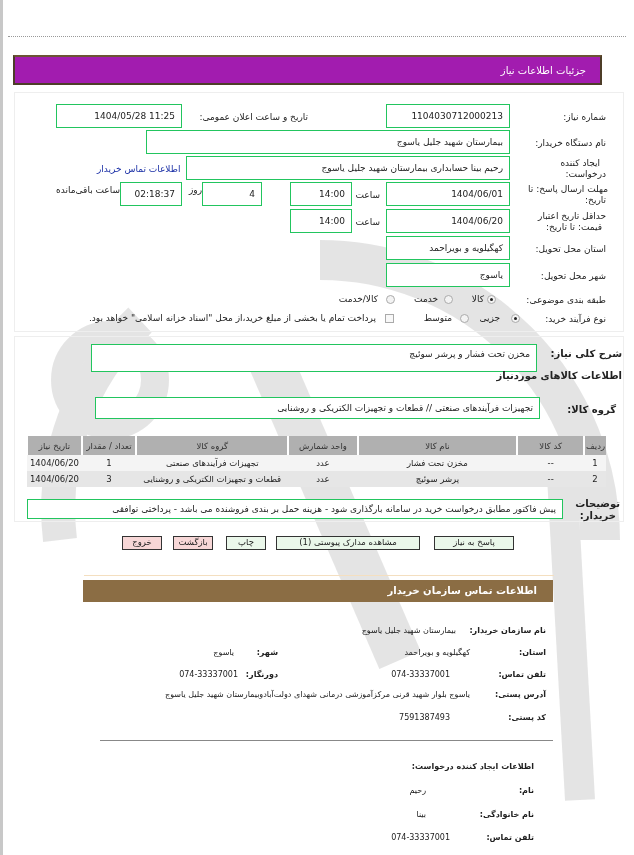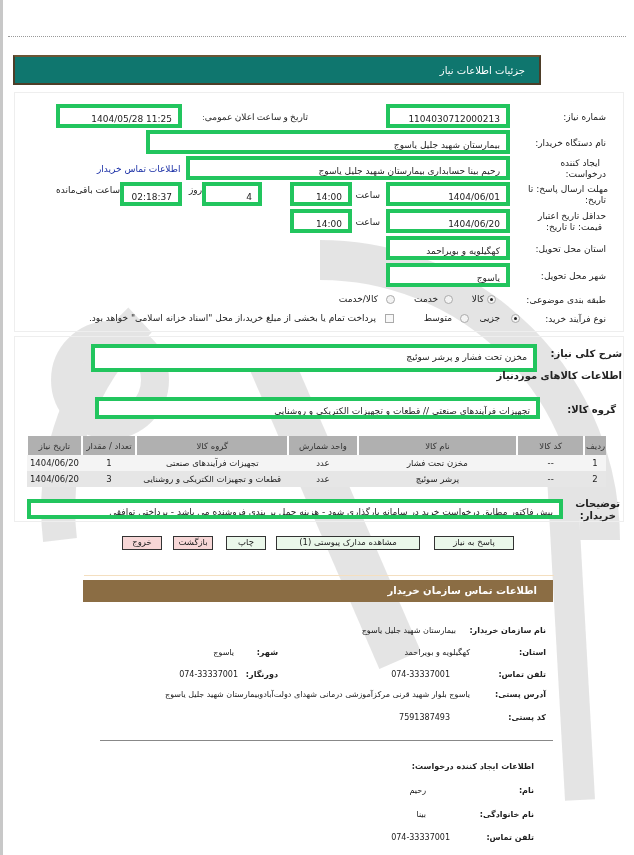--- a/index.html
+++ b/index.html
@@ -1,24 +1,24 @@
 <!DOCTYPE html>
 <html><head>
 <meta charset="utf-8">
 <style>
   * { box-sizing: border-box; margin: 0; padding: 0; }
   html, body { width: 634px; height: 855px; overflow: hidden; background: #fff; }
   body { font-family: "DejaVu Sans", sans-serif; font-size: 9px; color: #222; position: relative; direction: rtl; }
   .left-edge { position: absolute; left: 0; top: 0; width: 3px; height: 855px; background: #c8c8c8; }
   .dotted-line { position: absolute; left: 8px; right: 8px; top: 36px; border-top: 1px dotted #999; }
-  .header-bar { position: absolute; left: 13px; top: 55px; width: 528px; height: 30px; background: #0f766e; border: 2px solid #4d3d28; border-top-color: #6b5535; color: #fff; font-size: 10px; padding-right: 14px; line-height: 27px; }
+  .header-bar { position: absolute; left: 13px; top: 55px; width: 589px; height: 30px; background: #a21caf; border: 2px solid #4d3d28; border-top-color: #6b5535; color: #fff; font-size: 10px; padding-right: 14px; line-height: 27px; }
   .watermark { position: absolute; left: 20px; top: 240px; width: 600px; height: 600px; pointer-events: none; opacity: 0.22; }
   .panel { position: absolute; left: 14px; width: 610px; border: 1px solid #eee; background: transparent; }
   .lbl { position: absolute; font-size: 9px; color: #222; text-align: right; white-space: nowrap; line-height: 12px; }
-  .box { position: absolute; border: 4px solid #22c55e; background: #fff; font-size: 9px; height: 24px; line-height: 22px; padding: 0 6px; white-space: nowrap; overflow: hidden; }
+  .box { position: absolute; border: 1px solid #22c55e; background: #fff; font-size: 9px; height: 24px; line-height: 22px; padding: 0 6px; white-space: nowrap; overflow: hidden; }
   .box.ltr { direction: ltr; text-align: right; }
   .link { color: #1a2fa6; }
   .radio { position: absolute; width: 9px; height: 9px; border-radius: 50%; border: 1px solid #aaa; background: #f3f3f3; }
   .radio.on::after { content: ""; position: absolute; left: 2px; top: 2px; width: 3px; height: 3px; border-radius: 50%; background: #222; }
   .check { position: absolute; width: 9px; height: 9px; border: 1px solid #aaa; background: #f8f8f8; }
   .bold { font-weight: bold; }
   table.items { position: absolute; left: 26px; top: 436px; width: 580px; border-collapse: collapse; font-size: 8.5px; direction: rtl; }
   table.items th { background: #b0b0b0; color: #333; font-weight: normal; height: 19px; border-left: 2px solid #fff; text-align: center; }
   table.items td { height: 16px; text-align: center; }
   table.items tr.r1 td { background: #f4f4f4; }
@@ -45,21 +45,21 @@
   <path d="M540 200 L560 560" stroke="#888" stroke-width="30" fill="none"></path>
   <circle cx="90" cy="140" r="45" stroke="#888" stroke-width="28" fill="none"></circle>
 </svg>
 
 <div class="header-bar"><span>جزئیات اطلاعات نیاز</span></div>
 
 <div class="panel" style="top:92px;height:240px;"></div>
 
 <span class="lbl" style="right:28px;top:111px;">شماره نیاز:</span>
 <div class="box ltr" style="left:386px;top:104px;width:124px;">1104030712000213</div>
-<span class="lbl" style="right:326px;top:111px;font-family:Liberation Serif, serif;">تاریخ و ساعت اعلان عمومی:</span>
+<span class="lbl" style="right:326px;top:111px;">تاریخ و ساعت اعلان عمومی:</span>
 <div class="box ltr" style="left:56px;top:104px;width:126px;">1404/05/28 11:25</div>
 
 <span class="lbl" style="right:28px;top:137px;">نام دستگاه خریدار:</span>
 <div class="box" style="left:146px;top:130px;width:364px;">بیمارستان شهید جلیل یاسوج</div>
 
 <span class="lbl" style="right:34px;top:157px;">ایجاد کننده</span>
 <span class="lbl" style="right:28px;top:168px;">درخواست:</span>
 <div class="box" style="left:186px;top:156px;width:324px;">رحیم بینا حسابداری  بیمارستان شهید جلیل یاسوج</div>
 <span class="lbl link" style="left:97px;top:163px;">اطلاعات تماس خریدار</span>
 

